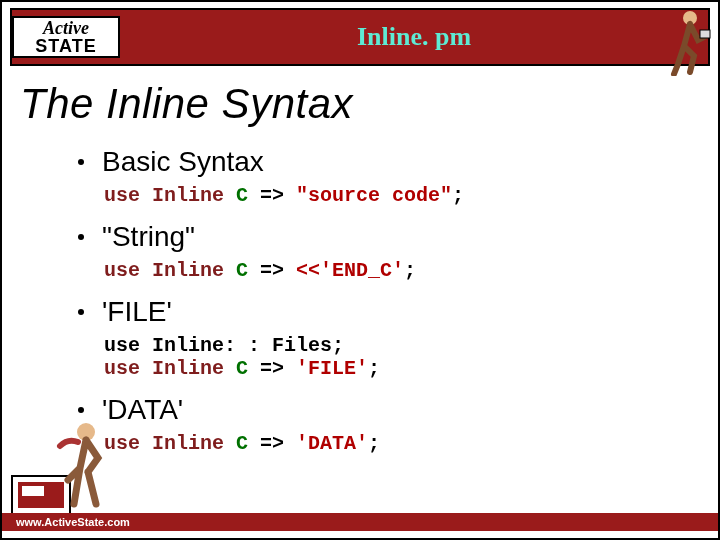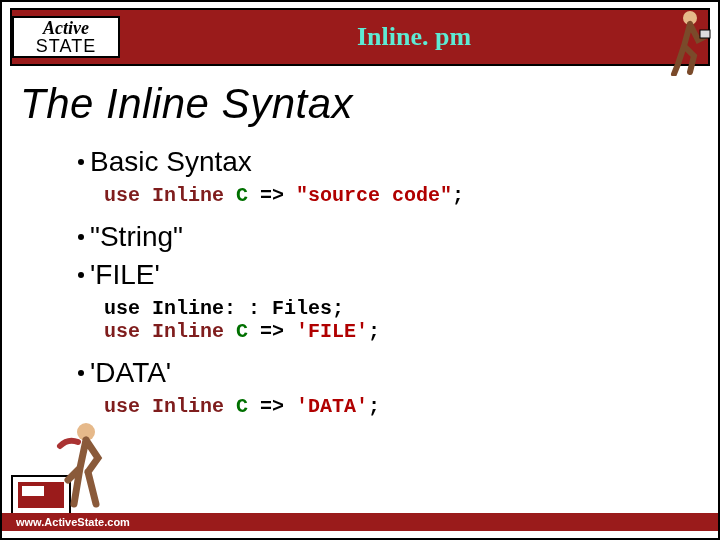--- a/index.html
+++ b/index.html
@@ -14,38 +14,38 @@
     border: 2px solid #000;
     display: flex; align-items: center; position: relative;
   }
   .logo-box {
     width: 108px; height: 42px; 
     background: #fff; border: 2px solid #000; display: flex;
     flex-direction: column; align-items: center; justify-content: center;
     line-height: 1;
   }
   .logo-active { font-family: Georgia, 'Times New Roman', serif; font-style: italic; font-weight: 700; font-size: 18px; color: #000; }
-  .logo-state  { font-family: Arial, sans-serif; font-weight: 400; font-size: 18px; letter-spacing: 1px; color: #000; }
+  .logo-state  { font-family: Arial, sans-serif; font-weight: 700; font-size: 18px; letter-spacing: 1px; color: #000; }
   .title {
     flex: 1; text-align: center; color: #5eead4;
     font-family: "Times New Roman", Times, serif; font-weight: 700;
     font-size: 26px;
   }
   .corner-figure {
     position: absolute; right: -6px; top: -4px; width: 54px; height: 70px;
   }
   .body { padding: 14px 20px 0 18px; }
   .h1 {
     font-style: italic; font-weight: 400; font-size: 42px;
     font-family: Arial, Helvetica, sans-serif; letter-spacing: 0.5px;
     margin-bottom: 18px;
   }
   .bullets { list-style: none; margin-left: 58px; }
   .bullets > li { margin-bottom: 6px; }
-  .bullet-line { display: flex; align-items: center; gap: 6px; }
+  .bullet-line { display: flex; align-items: center; gap: 18px; }
   .dot { width: 6px; height: 6px; background: #000; border-radius: 50%; flex: 0 0 6px; }
   .bl-label { font-size: 28px; font-family: Arial, Helvetica, sans-serif; }
   .code {
     font-family: "Courier New", Courier, monospace; font-weight: 700;
     font-size: 20px; margin: 6px 0 14px 26px; white-space: pre;
   }
   .code .kw { color: #7f1d1d; }
   .code .lang { color: #007000; }
   .code .arrow { color: #000; }
   .code .str { color: #b00000; }
@@ -89,20 +89,21 @@
           <span class="dot"></span>
           <span class="bl-label">Basic Syntax</span>
         </div>
         <div class="code"><span class="kw">use Inline </span><span class="lang">C</span><span class="arrow"> =&gt; </span><span class="str">"source code"</span>;</div>
       </li>
       <li>
         <div class="bullet-line">
           <span class="dot"></span>
           <span class="bl-label">"String"</span>
         </div>
+        <div class="code"><span class="kw">use Inline </span><span class="lang">C</span><span class="arrow"> =&gt; </span><span class="str">&lt;&lt;'END_C'</span>;</div>
       </li>
       <li>
         <div class="bullet-line">
           <span class="dot"></span>
           <span class="bl-label">'FILE'</span>
         </div>
         <div class="code"><span class="mod">use Inline: : Files;</span>
 <span class="kw">use Inline </span><span class="lang">C</span><span class="arrow"> =&gt; </span><span class="str">'FILE'</span>;</div>
       </li>
       <li>

